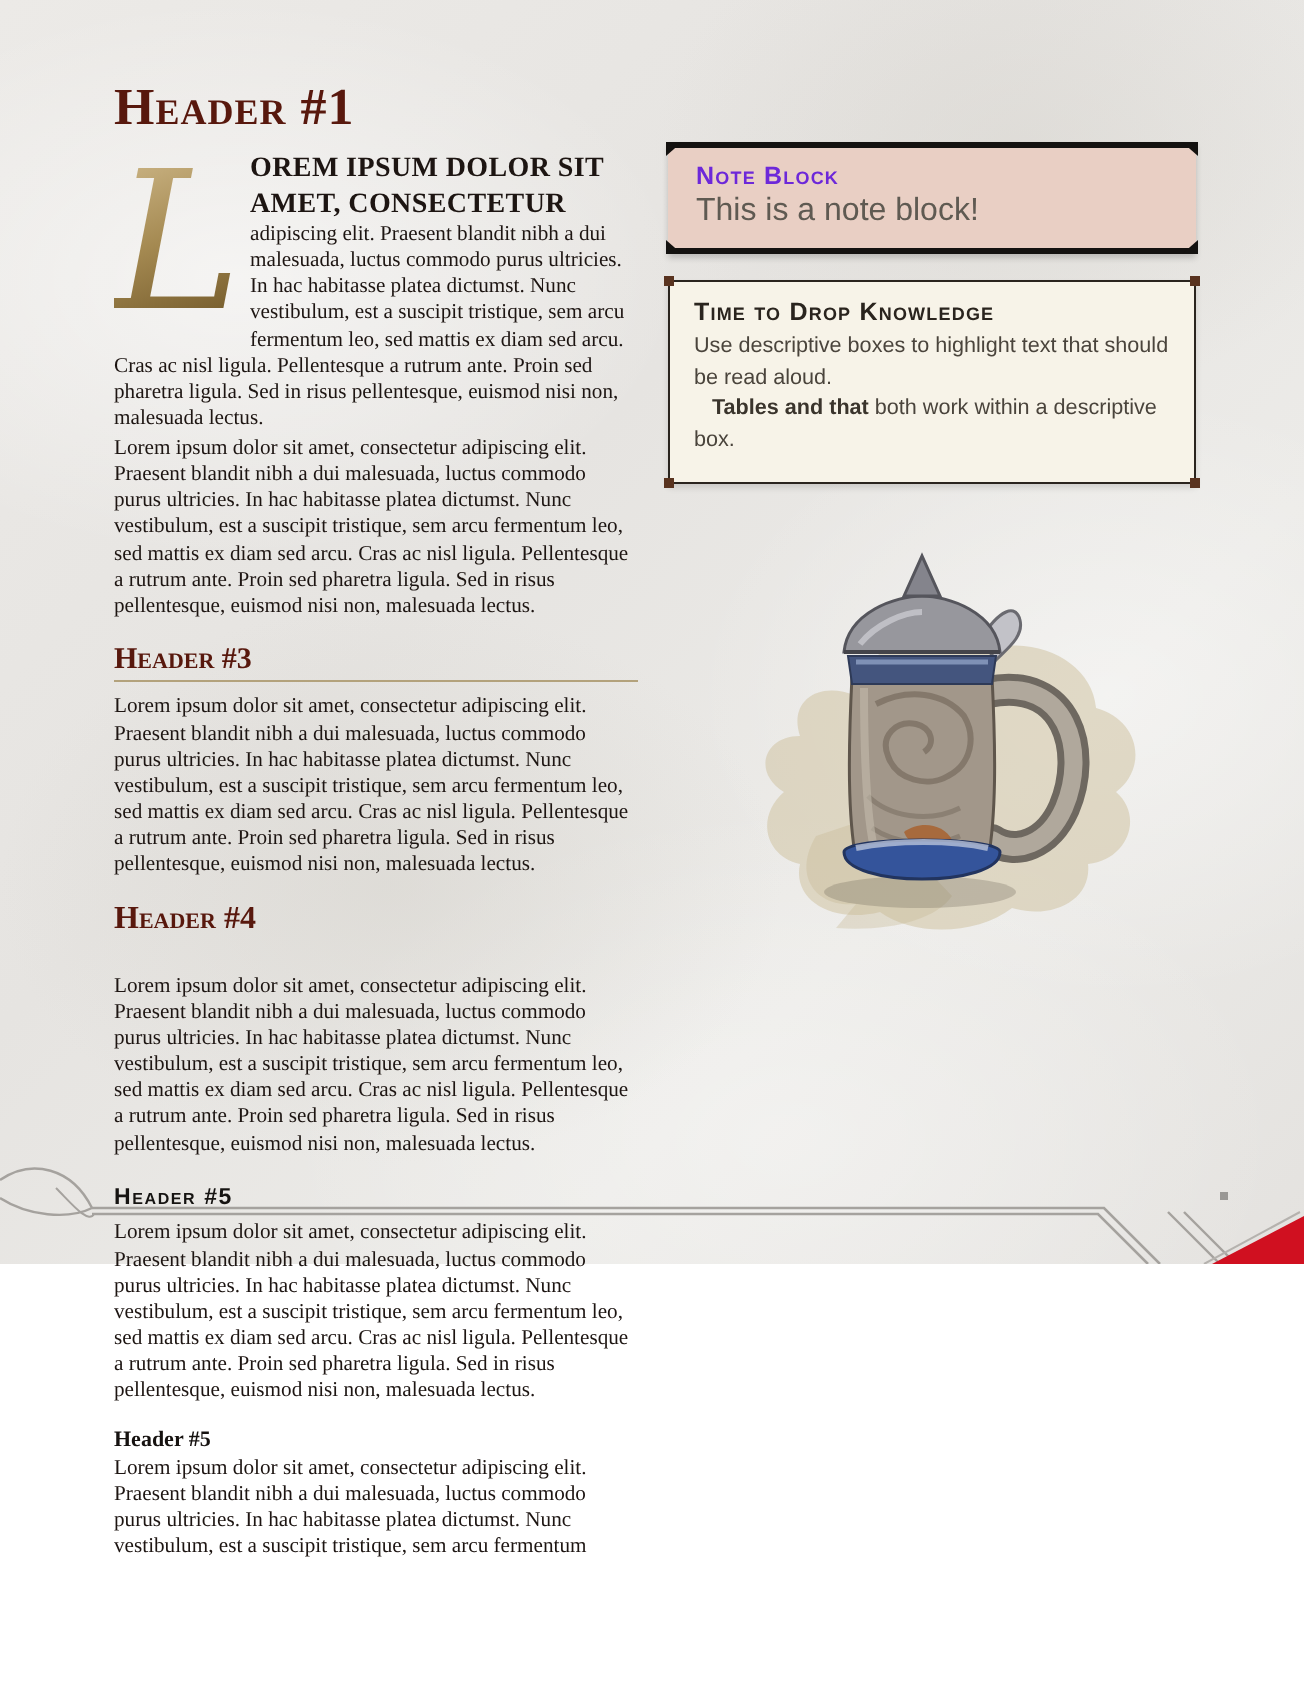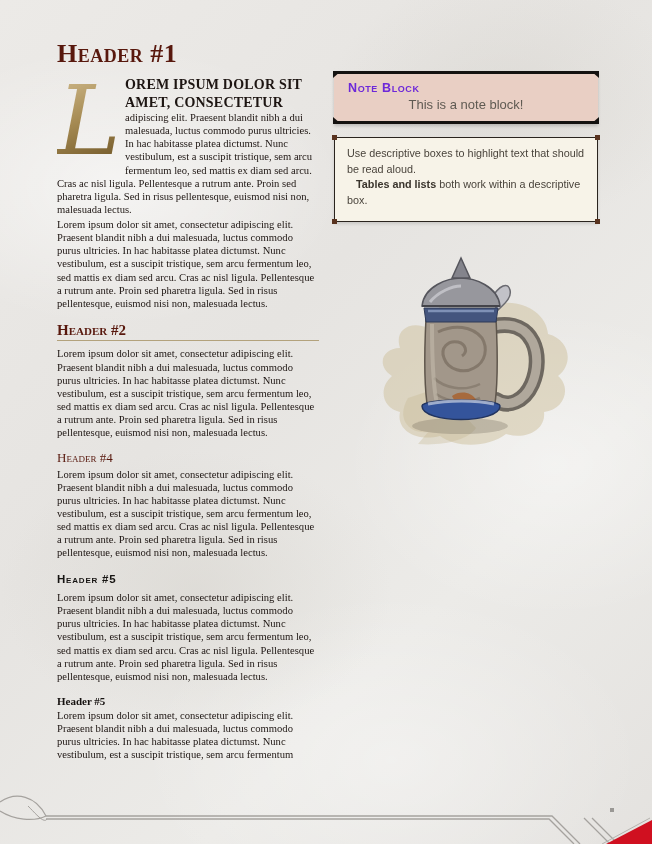--- a/index.html
+++ b/index.html
@@ -1,20 +1,20 @@
 <!DOCTYPE html>
 <html><head>
 <meta charset="utf-8">
 <style>
   * { box-sizing: border-box; margin: 0; padding: 0; }
   html, body { width: 652px; height: 844px; }
   body { font-family: "Liberation Serif", serif; overflow: hidden; }
 
   .page {
-    position: relative; width: 652px; height: 844px;
+    position: relative; width: 652px; height: 632px;
     background-color: #e9e8e5;
     background-image:
       radial-gradient(ellipse 320px 200px at 18% 22%, rgba(255,255,255,0.55), rgba(255,255,255,0) 70%),
       radial-gradient(ellipse 260px 180px at 78% 12%, rgba(214,211,205,0.5), rgba(214,211,205,0) 70%),
       radial-gradient(ellipse 300px 220px at 85% 55%, rgba(255,255,255,0.4), rgba(255,255,255,0) 70%),
       radial-gradient(ellipse 280px 200px at 30% 70%, rgba(210,207,200,0.45), rgba(210,207,200,0) 70%),
       radial-gradient(ellipse 360px 240px at 60% 90%, rgba(255,255,255,0.35), rgba(255,255,255,0) 70%),
       linear-gradient(135deg, #eceae7 0%, #e6e4e1 40%, #ecebe8 70%, #e4e2df 100%);
   }
 
@@ -30,22 +30,22 @@
   .h2 {
     font-variant: small-caps; font-weight: bold; font-size: 21px;
     color: #58180d; letter-spacing: 0.4px; margin: 10px 0 3px 0; line-height: 1.05;
   }
   .h3 {
     font-variant: small-caps; font-weight: bold; font-size: 15px;
     color: #58180d; margin: 12px 0 6px 0; padding-bottom: 2px;
     border-bottom: 1.5px solid #b3a27c; line-height: 1.1;
   }
   .h4 {
-    font-variant: small-caps; font-weight: normal; font-size: 13px;
-    color: #58180d; margin: 12px 0 2px 0; line-height: 1.1;
+    font-variant: small-caps; font-weight: bold; font-size: 16px;
+    color: #58180d; margin: 12px 0 18px 0; line-height: 1.1;
   }
   .h5 {
     font-family: "Liberation Sans", sans-serif; font-variant: small-caps;
     font-weight: bold; font-size: 11.5px; color: #161412;
     letter-spacing: 0.8px; margin: 14px 0 5px 0; line-height: 1.1;
   }
   .h6 {
     font-weight: bold; font-size: 11px; color: #161210; margin: 12px 0 0 0; line-height: 1.25;
   }
 
@@ -74,22 +74,22 @@
   .note-tip { position: absolute; width: 8px; height: 7px; background: #141210; }
   .tip-tl { top: -3px; left: -1px;  clip-path: polygon(0 0, 100% 0, 0 100%); }
   .tip-tr { top: -3px; right: -1px; clip-path: polygon(0 0, 100% 0, 100% 100%); }
   .tip-bl { bottom: -3px; left: -1px;  clip-path: polygon(0 100%, 100% 100%, 0 0); }
   .tip-br { bottom: -3px; right: -1px; clip-path: polygon(0 100%, 100% 100%, 100% 0); }
   .note-title {
     font-family: "Liberation Sans", sans-serif; font-variant: small-caps;
     font-weight: bold; font-size: 12.5px; color: #6d28d9; letter-spacing: 0.6px;
   }
   .note-body {
-    font-family: "Liberation Sans", sans-serif; font-size: 13px;
-    color: #5f5a52; margin-top: 2px; text-align: center;
+    font-family: "Liberation Sans", sans-serif; font-size: 16px;
+    color: #5f5a52; margin-top: 2px;
   }
 
   
   .desc-box {
     position: relative; margin-top: 13px; background: #f7f3e8;
     border: 1px solid #2a241e; padding: 8px 12px 12px 12px;
     box-shadow: 0 2px 3px rgba(0,0,0,0.12);
   }
   .corner-dot { position: absolute; width: 5px; height: 5px; background: #59331f; }
   .dot-tl { top: -3px; left: -3px; } .dot-tr { top: -3px; right: -3px; }
@@ -121,21 +121,21 @@
 
     <div class="h1">Header #1</div>
 
     <p class="para">
       <span class="dropcap">L</span><span class="lead-smallcaps">OREM IPSUM DOLOR SIT AMET, CONSECTETUR</span><span> adipiscing elit. Praesent blandit nibh a dui malesuada, luctus commodo purus ultricies. In hac habitasse platea dictumst. Nunc vestibulum, est a suscipit tristique, sem arcu fermentum leo, sed mattis ex diam sed arcu. Cras ac nisl ligula. Pellentesque a rutrum ante. Proin sed pharetra ligula. Sed in risus pellentesque, euismod nisi non, malesuada lectus.</span>
     </p>
     <div style="clear:both"></div>
 
     <p class="para">Lorem ipsum dolor sit amet, consectetur adipiscing elit. Praesent blandit nibh a dui malesuada, luctus commodo purus ultricies. In hac habitasse platea dictumst. Nunc vestibulum, est a suscipit tristique, sem arcu fermentum leo, sed mattis ex diam sed arcu. Cras ac nisl ligula. Pellentesque a rutrum ante. Proin sed pharetra ligula. Sed in risus pellentesque, euismod nisi non, malesuada lectus.</p>
 
-    <div class="h3">Header #2</div>
+    <div class="h3">Header #3</div>
     <p class="para">Lorem ipsum dolor sit amet, consectetur adipiscing elit. Praesent blandit nibh a dui malesuada, luctus commodo purus ultricies. In hac habitasse platea dictumst. Nunc vestibulum, est a suscipit tristique, sem arcu fermentum leo, sed mattis ex diam sed arcu. Cras ac nisl ligula. Pellentesque a rutrum ante. Proin sed pharetra ligula. Sed in risus pellentesque, euismod nisi non, malesuada lectus.</p>
 
     <div class="h4">Header #4</div>
     <p class="para">Lorem ipsum dolor sit amet, consectetur adipiscing elit. Praesent blandit nibh a dui malesuada, luctus commodo purus ultricies. In hac habitasse platea dictumst. Nunc vestibulum, est a suscipit tristique, sem arcu fermentum leo, sed mattis ex diam sed arcu. Cras ac nisl ligula. Pellentesque a rutrum ante. Proin sed pharetra ligula. Sed in risus pellentesque, euismod nisi non, malesuada lectus.</p>
 
     <div class="h5">Header #5</div>
     <p class="para">Lorem ipsum dolor sit amet, consectetur adipiscing elit. Praesent blandit nibh a dui malesuada, luctus commodo purus ultricies. In hac habitasse platea dictumst. Nunc vestibulum, est a suscipit tristique, sem arcu fermentum leo, sed mattis ex diam sed arcu. Cras ac nisl ligula. Pellentesque a rutrum ante. Proin sed pharetra ligula. Sed in risus pellentesque, euismod nisi non, malesuada lectus.</p>
 
     <div class="h6">Header #5</div>
     <p class="para">Lorem ipsum dolor sit amet, consectetur adipiscing elit. Praesent blandit nibh a dui malesuada, luctus commodo purus ultricies. In hac habitasse platea dictumst. Nunc vestibulum, est a suscipit tristique, sem arcu fermentum</p>
@@ -151,23 +151,24 @@
       <span class="note-tip tip-br"></span>
       <div class="note-title">Note Block</div>
       <div class="note-body">This is a note block!</div>
     </div>
 
     <div class="desc-box">
       <span class="corner-dot dot-tl"></span>
       <span class="corner-dot dot-tr"></span>
       <span class="corner-dot dot-bl"></span>
       <span class="corner-dot dot-br"></span>
+      <div class="desc-title">Time to Drop Knowledge</div>
       <div class="desc-body">Use descriptive boxes to highlight text that should be read aloud.</div>
       <div class="desc-body indented">
-        <span class="bold-lead">Tables and lists</span><span> both work within a descriptive box.</span>
+        <span class="bold-lead">Tables and that</span><span> both work within a descriptive box.</span>
       </div>
     </div>
 
     <div class="stein-wrap">
       <svg width="236" height="200" viewBox="0 0 236 200">
 
         <path d="M44,128 C28,118 34,100 52,100 C46,82 62,72 80,80 C84,52 116,44 140,58 C168,48 198,62 200,86 C222,92 226,116 210,128 C224,140 216,162 196,164 C198,182 178,192 158,186 C140,200 108,200 92,188 C68,194 48,182 52,164 C34,160 30,140 44,128 Z" fill="#cdc09c" opacity="0.5"></path>
         <path d="M60,150 C48,170 60,186 80,184 L70,196 C96,198 120,192 128,180 L90,140 Z" fill="#c6b892" opacity="0.35"></path>
 
         <ellipse cx="112" cy="178" rx="48" ry="8" fill="#5a5348" opacity="0.25"></ellipse>

